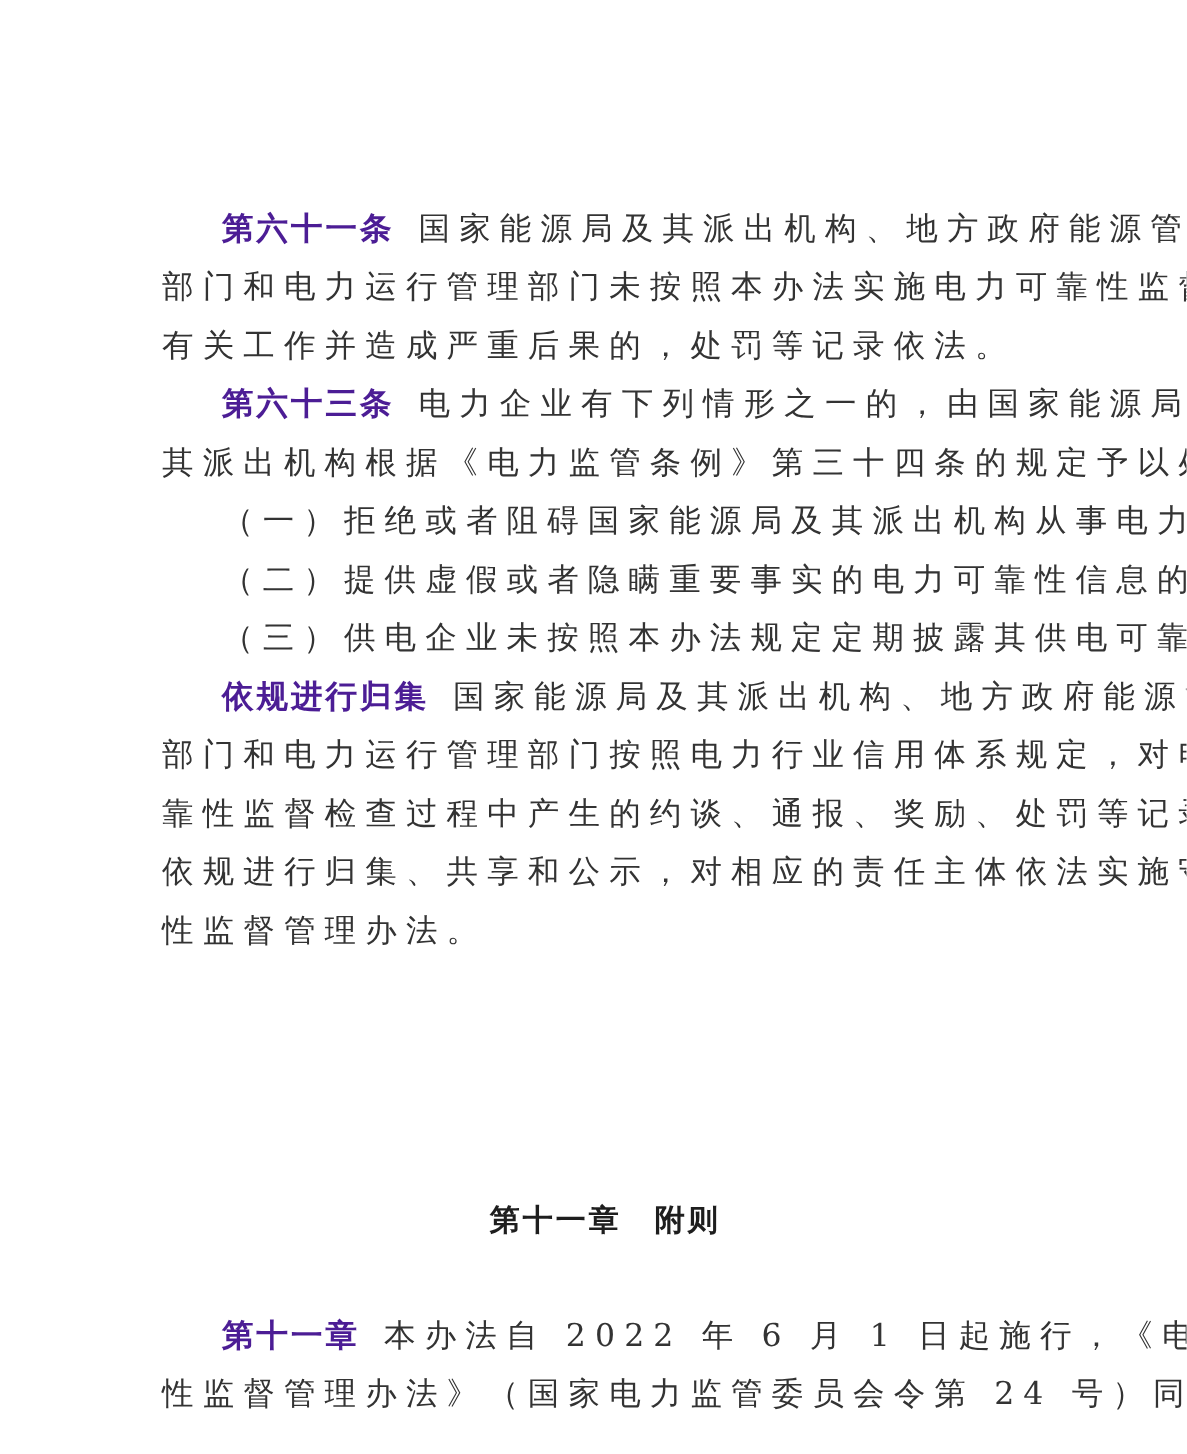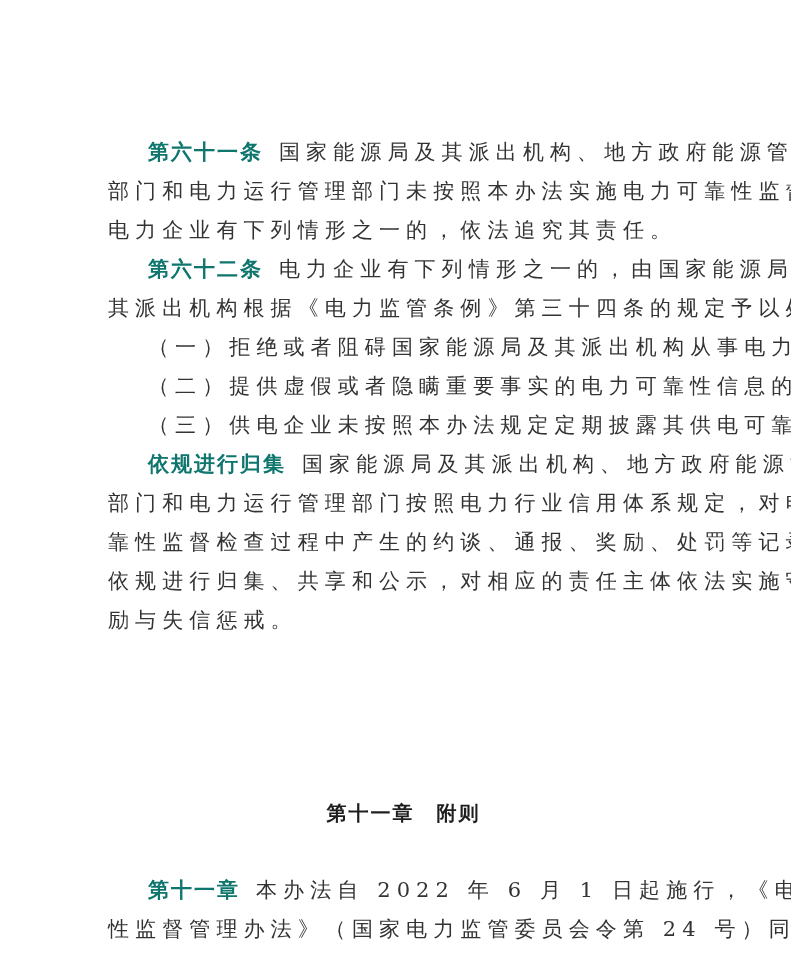--- a/index.html
+++ b/index.html
@@ -23,21 +23,21 @@
       white-space: nowrap;
       color: #333333;
     }
     .indent {
       padding-left: 40px;
     }
     .article-no {
       font-family: "DejaVu Sans", "Liberation Sans", sans-serif;
       font-weight: bold;
       letter-spacing: 2px;
-      color: #0f766e;
+      color: #4c1d95;
       margin-right: 16px;
     }
     .chapter {
       position: absolute;
       left: 0;
       width: 791px;
       top: 800px;
       text-align: center;
       font-family: "DejaVu Sans", "Liberation Sans", sans-serif;
       font-weight: bold;
@@ -55,25 +55,25 @@
 
 <div class="block-a">
 
   <div class="line indent">
     <span class="article-no">第六十一条</span><span>国家能源局及其派出机构、地方政府能源管理</span>
   </div>
   <div class="line">
     <span>部门和电力运行管理部门未按照本办法实施电力可靠性监督管理</span>
   </div>
   <div class="line">
-    <span>电力企业有下列情形之一的，依法追究其责任。</span>
+    <span>有关工作并造成严重后果的，处罚等记录依法。</span>
   </div>
 
   <div class="line indent">
-    <span class="article-no">第六十二条</span><span>电力企业有下列情形之一的，由国家能源局及</span>
+    <span class="article-no">第六十三条</span><span>电力企业有下列情形之一的，由国家能源局及</span>
   </div>
   <div class="line">
     <span>其派出机构根据《电力监管条例》第三十四条的规定予以处罚：</span>
   </div>
   <div class="line indent">
     <span>（一）拒绝或者阻碍国家能源局及其派出机构从事电力可靠</span>
   </div>
   <div class="line indent">
     <span>（二）提供虚假或者隐瞒重要事实的电力可靠性信息的；</span>
   </div>
@@ -87,21 +87,21 @@
   <div class="line">
     <span>部门和电力运行管理部门按照电力行业信用体系规定，对电力可</span>
   </div>
   <div class="line">
     <span>靠性监督检查过程中产生的约谈、通报、奖励、处罚等记录依法</span>
   </div>
   <div class="line">
     <span>依规进行归集、共享和公示，对相应的责任主体依法实施守信激</span>
   </div>
   <div class="line">
-    <span>励与失信惩戒。</span>
+    <span>性监督管理办法。</span>
   </div>
 </div>
 
 <div class="chapter">
   <span>第十一章</span><span class="gap"></span><span>附则</span>
 </div>
 
 <div class="block-b">
   <div class="line indent">
     <span class="article-no">第十一章</span><span>本办法自 2022 年 6 月 1 日起施行，《电力可靠</span>

